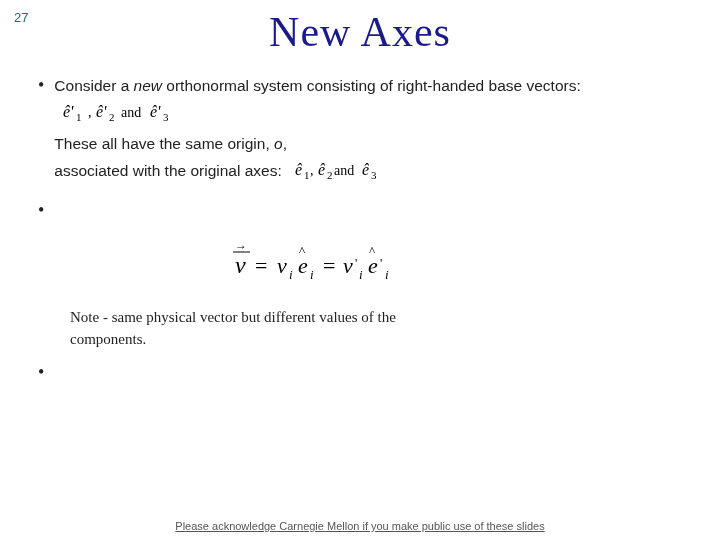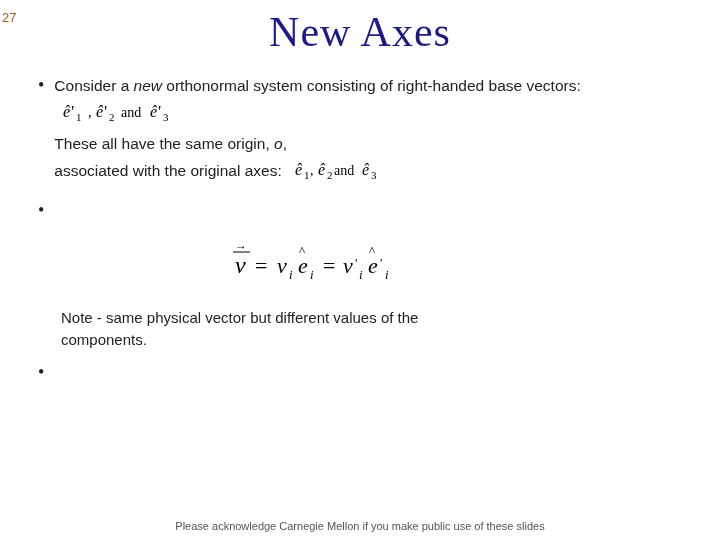--- a/index.html
+++ b/index.html
@@ -11,24 +11,24 @@
       font-family: 'Times New Roman', Times, serif;
       font-size: 16px;
       color: #222;
       overflow: hidden;
       position: relative;
     }
 
     .slide-number {
       position: absolute;
       top: 10px;
-      left: 2px;
+      left: 14px;
       font-size: 13px;
       font-family: Arial, sans-serif;
-      color: #a16207;
+      color: #0f766e;
     }
 
     .title {
       text-align: center;
       font-size: 42px;
       font-family: 'Palatino Linotype', Palatino, 'Book Antiqua', serif;
       color: #1a1a8c;
       margin-top: 8px;
       margin-bottom: 18px;
       letter-spacing: 1px;
@@ -72,34 +72,35 @@
       justify-content: center;
       margin: 14px 0 12px 0;
     }
 
     .formula-block svg {
       display: block;
     }
 
     .note-text {
       font-size: 15px;
-      font-family: Liberation Sans, sans-serif;
-      margin-left: 23px;
+      font-family: Liberation Serif, serif;
+      margin-left: 32px;
       margin-top: 4px;
       line-height: 1.45;
     }
 
     .footer {
       position: absolute;
       bottom: 8px;
       width: 100%;
       text-align: center;
       font-size: 11px;
       font-family: Arial, sans-serif;
       color: #555;
+      text-decoration: underline;
     }
   </style>
 </head>
 <body>
 
 <div class="slide-number">27</div>
 
 <div class="title">New Axes</div>
 
 <div class="content">

